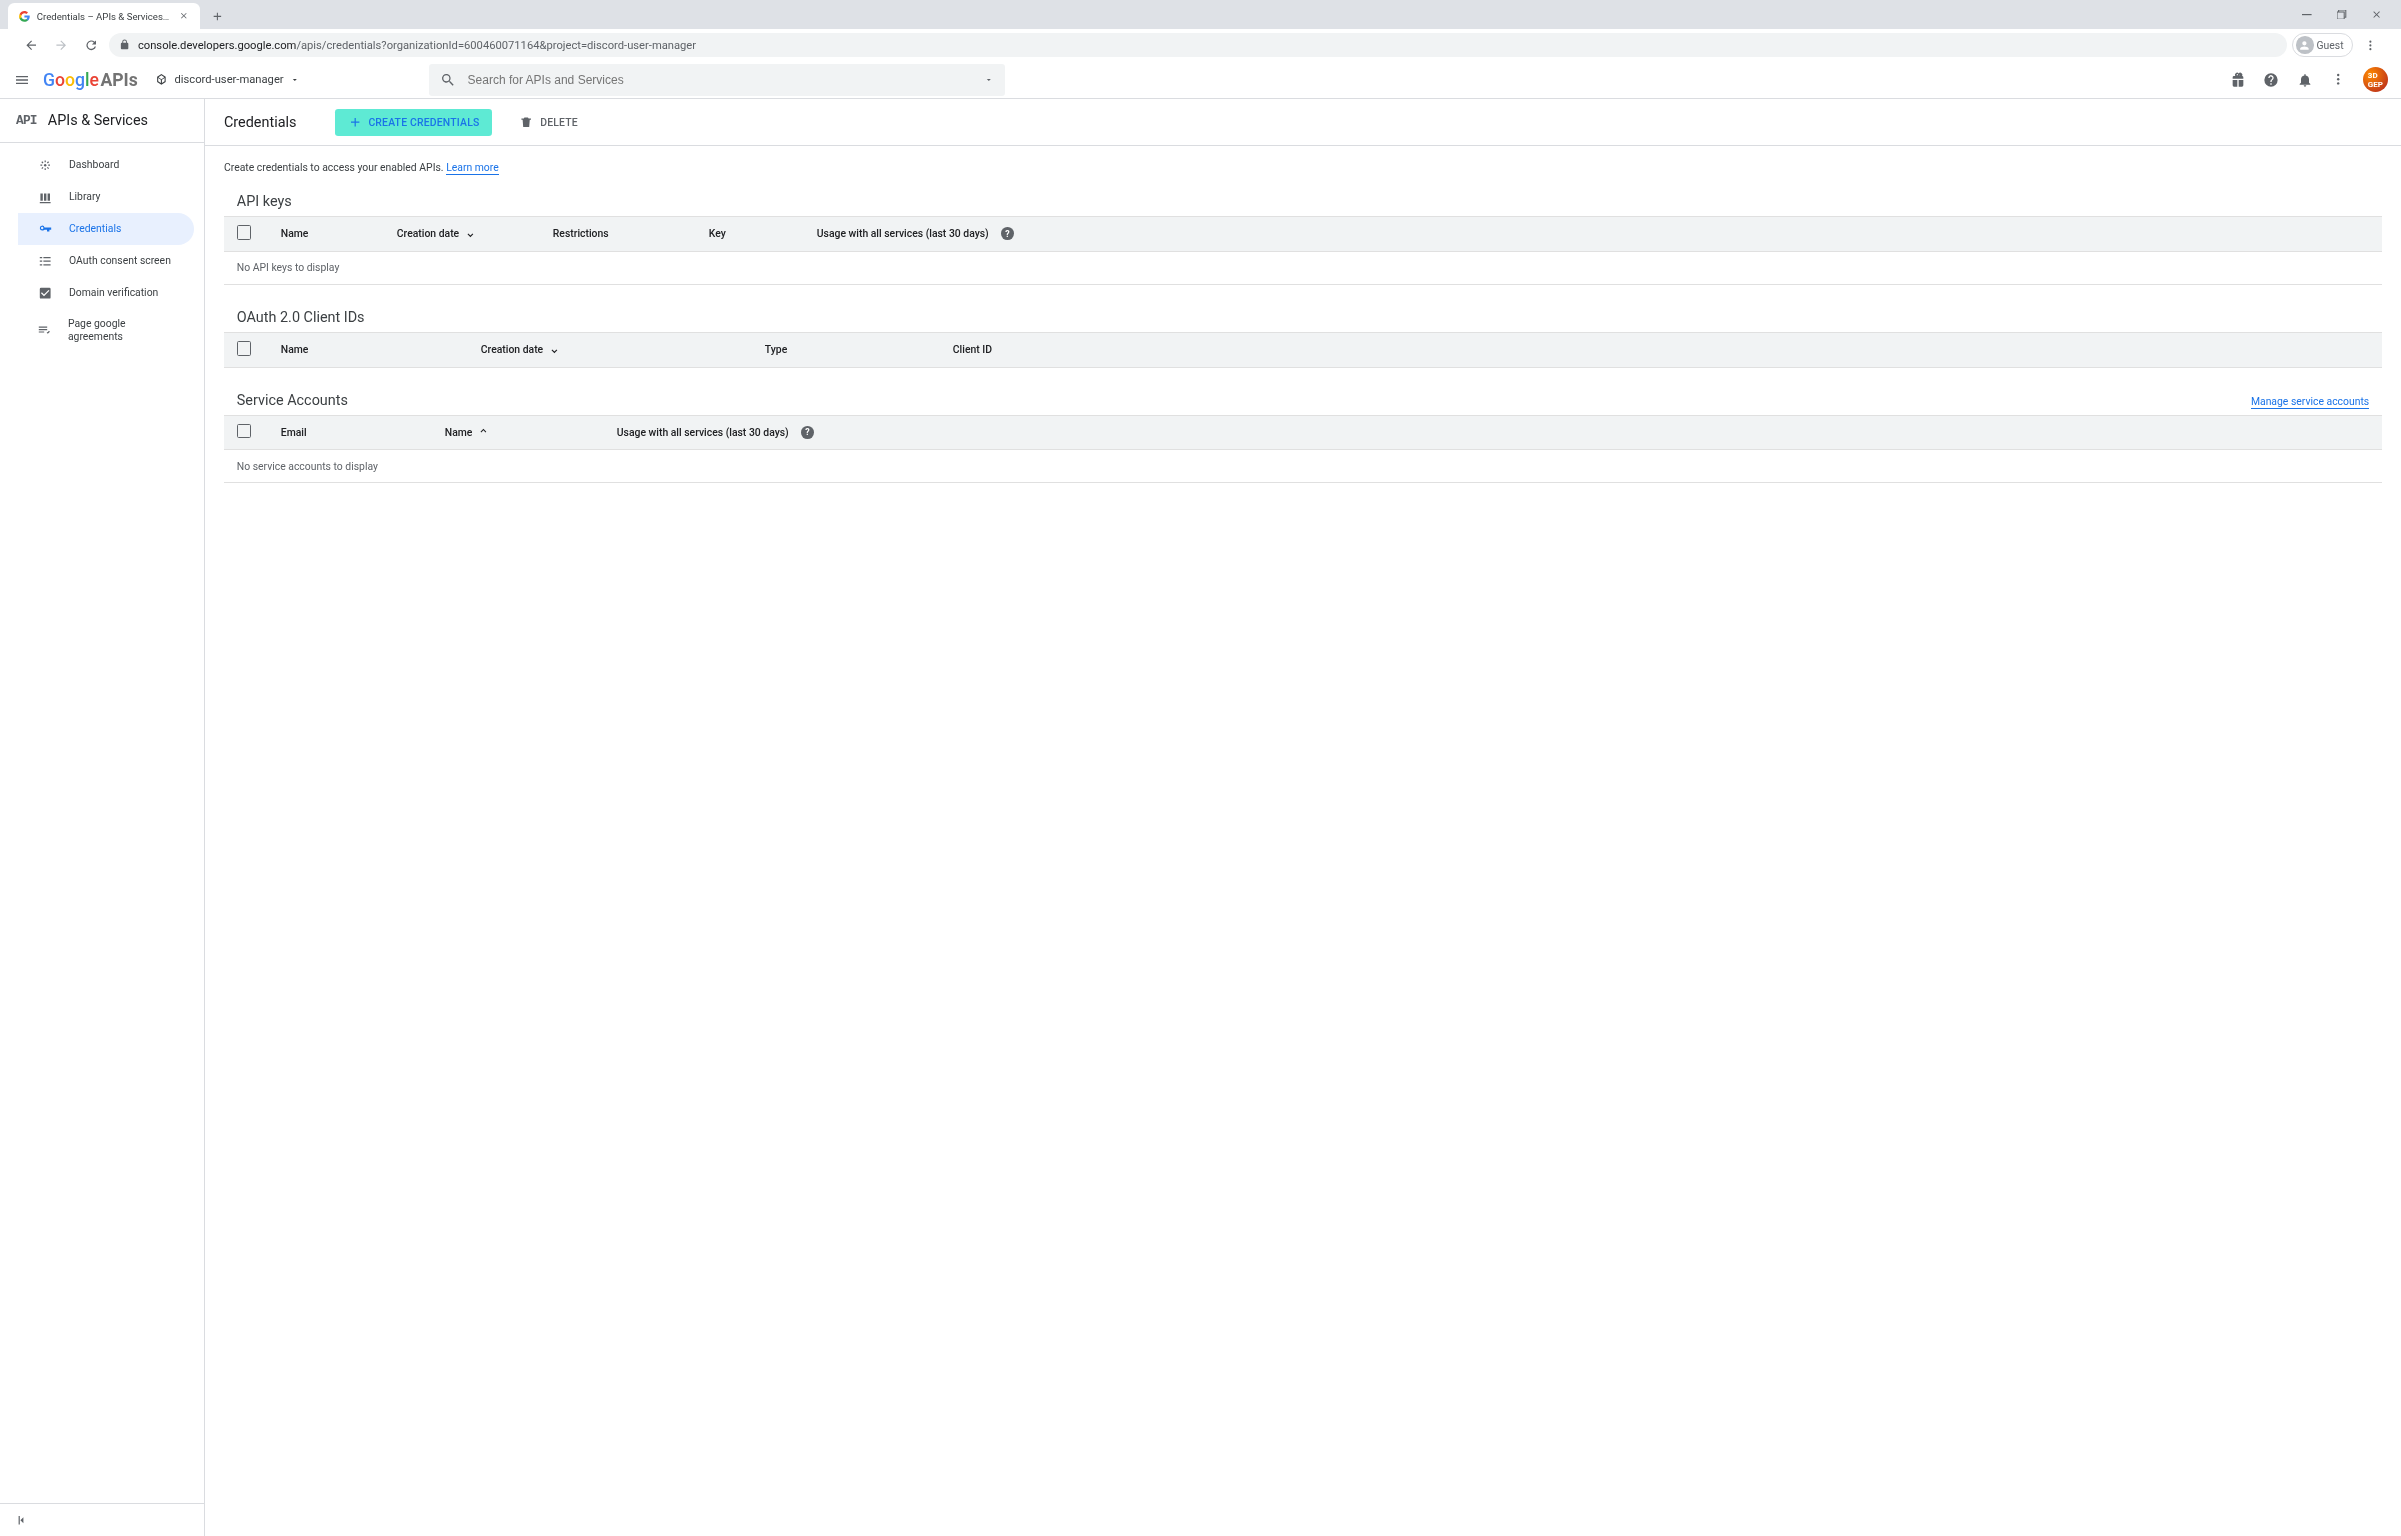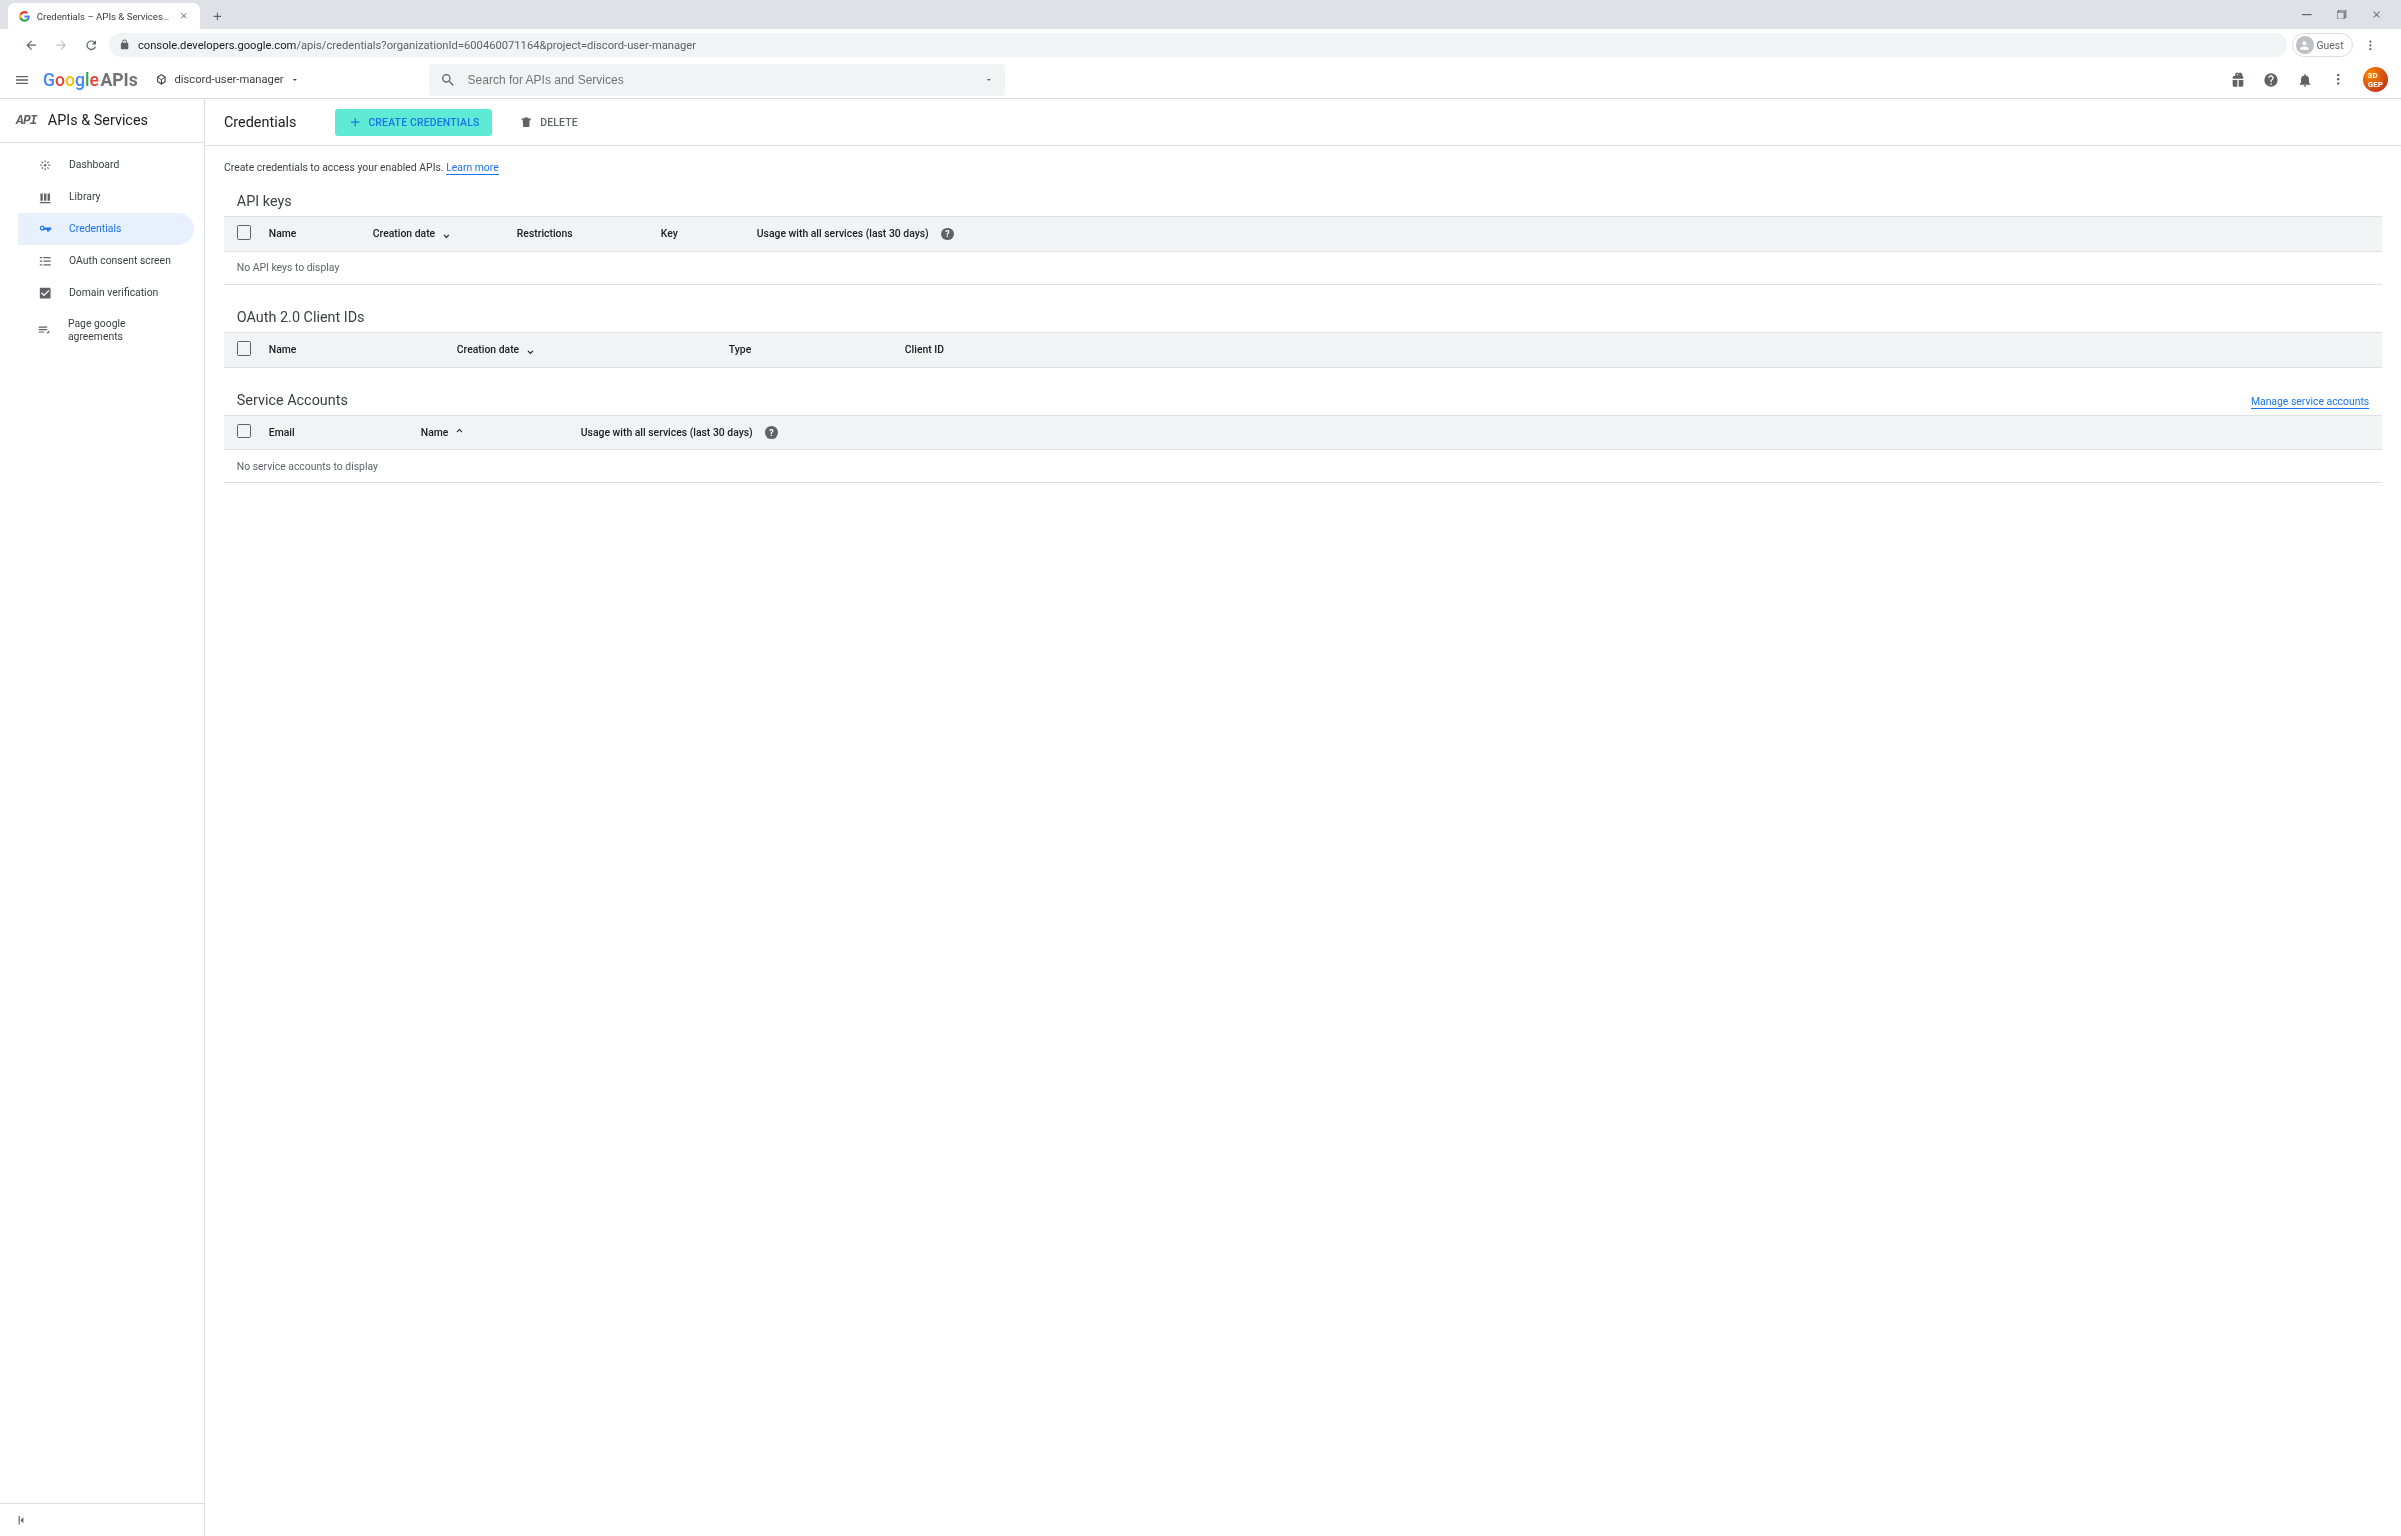--- a/index.html
+++ b/index.html
@@ -37,21 +37,21 @@
   .project-hex { width:12.8px; height:12.8px; }
   .search-box { flex:1; max-width: 576px; margin: 0 auto 0 112px; display:flex; align-items:center; background:#f1f3f4; border-radius:3.2px; height:32px; padding: 0 11.2px; gap:11.2px; color:#5f6368;}
   .search-input { flex:1; border:none; background:transparent; font-size:12px; outline:none; color:#3c4043;}
   .header-icons { margin-left:auto; display:flex; align-items:center; gap: 17.6px; color:#5f6368; }
   .profile-img { width:25.6px; height:25.6px; border-radius:50%; background: radial-gradient(circle at 30% 30%, #ff8a00, #b02020); display:flex;align-items:center;justify-content:center;font-size:8px;font-weight:bold;color:#fff; }
 
   
   .app-body { display:flex; height: calc(100vh - 29px - 32px - 38px); }
   .sidebar { width: 205px; border-right: 0.8px solid #dadce0; display:flex; flex-direction:column; }
   .sidebar-header { display:flex; align-items:center; gap: 11.2px; padding: 12.8px 16px; border-bottom:0.8px solid #dadce0; }
-  .api-logo { font-family: 'Courier New', monospace; font-weight:bold; font-size:12.8px; letter-spacing: -0.8px; color:#5f6368;font-style:italic;}
+  .api-logo { font-family: 'Courier New', monospace; font-weight:bold; font-size:12.8px; letter-spacing: -0.8px; color:#5f6368;}
   .sidebar-title { font-size: 14.4px; color:#202124; font-weight:400;}
   .sidebar-nav { padding-top: 6.4px; flex:1;margin-left:18px;}
   .nav-item { display:flex; align-items:center; gap: 16px; padding: 8px 19px; font-size:10.4px; color:#3c4043; border-radius: 0 16px 16px 0; margin-right: 9.6px; }
   .nav-item.active { background:#e8f0fe; color:#1a73e8; }
   .nav-item .nav-icon { width:16px; height:16px; display:flex; align-items:center; justify-content:center; color:#5f6368;}
   .nav-item.active .nav-icon { color:#1a73e8; }
   .sidebar-footer { border-top:0.8px solid #dadce0; padding: 6.4px 0; display:flex; }
   .collapse-btn { margin-left:12.8px; width:19px; height:19px; display:flex; align-items:center; justify-content:center; color:#5f6368;}
 
   
@@ -65,21 +65,21 @@
   .intro { font-size:10.4px; color:#3c4043; margin-bottom: 19px;}
   .intro a { color:#1a73e8; text-decoration:none; border-bottom:0.8px solid #1a73e8; }
   
   .section { margin-bottom: 24px; }
   .section-head { display:flex; align-items:baseline; justify-content:space-between; padding: 0 12.8px 6.4px;}
   .section-title { font-size: 14.4px; color:#3c4043; font-weight:400; }
   .section-link { color:#1a73e8; font-size:10.4px; text-decoration:none; border-bottom:0.8px solid #1a73e8; }
   .table { width:100%; }
   .thead { display:flex; align-items:center; background:#f1f3f4; padding: 8px 12.8px; font-size:10.4px; font-weight:500; color:#202124; border-top:0.8px solid #e0e0e0; border-bottom:0.8px solid #e0e0e0;}
   .th-check { width: 32px; }
-  .th { display:flex; align-items:flex-end; gap:4.8px;}
+  .th { display:flex; align-items:flex-start; gap:4.8px;margin-left:12px;}
   .checkbox { width:14.4px; height:14.4px; border: 1.6px solid #5f6368; border-radius:1.6px; display:inline-block;}
   .empty-row { padding: 9.6px 12.8px; color:#5f6368; font-size:10.4px; border-bottom:0.8px solid #e0e0e0;}
   .help-icon { width:12.8px;height:12.8px;border-radius:50%;background:#5f6368;color:#fff;display:inline-flex;align-items:center;justify-content:center;font-size:8.8px;font-weight:bold;}
   
   
   .cols-api .c1{flex:0 0 104px;} .cols-api .c2{flex:0 0 144px;} .cols-api .c3{flex:0 0 144px;} .cols-api .c4{flex:0 0 96px;} .cols-api .c5{flex:1;}
   .cols-oauth .c1{flex:0 0 188px;} .cols-oauth .c2{flex:0 0 272px;} .cols-oauth .c3{flex:0 0 176px;} .cols-oauth .c4{flex:1;}
   .cols-sa .c1{flex:0 0 152px;} .cols-sa .c2{flex:0 0 160px;} .cols-sa .c3{flex:1;}
 
   svg { display:block; }

